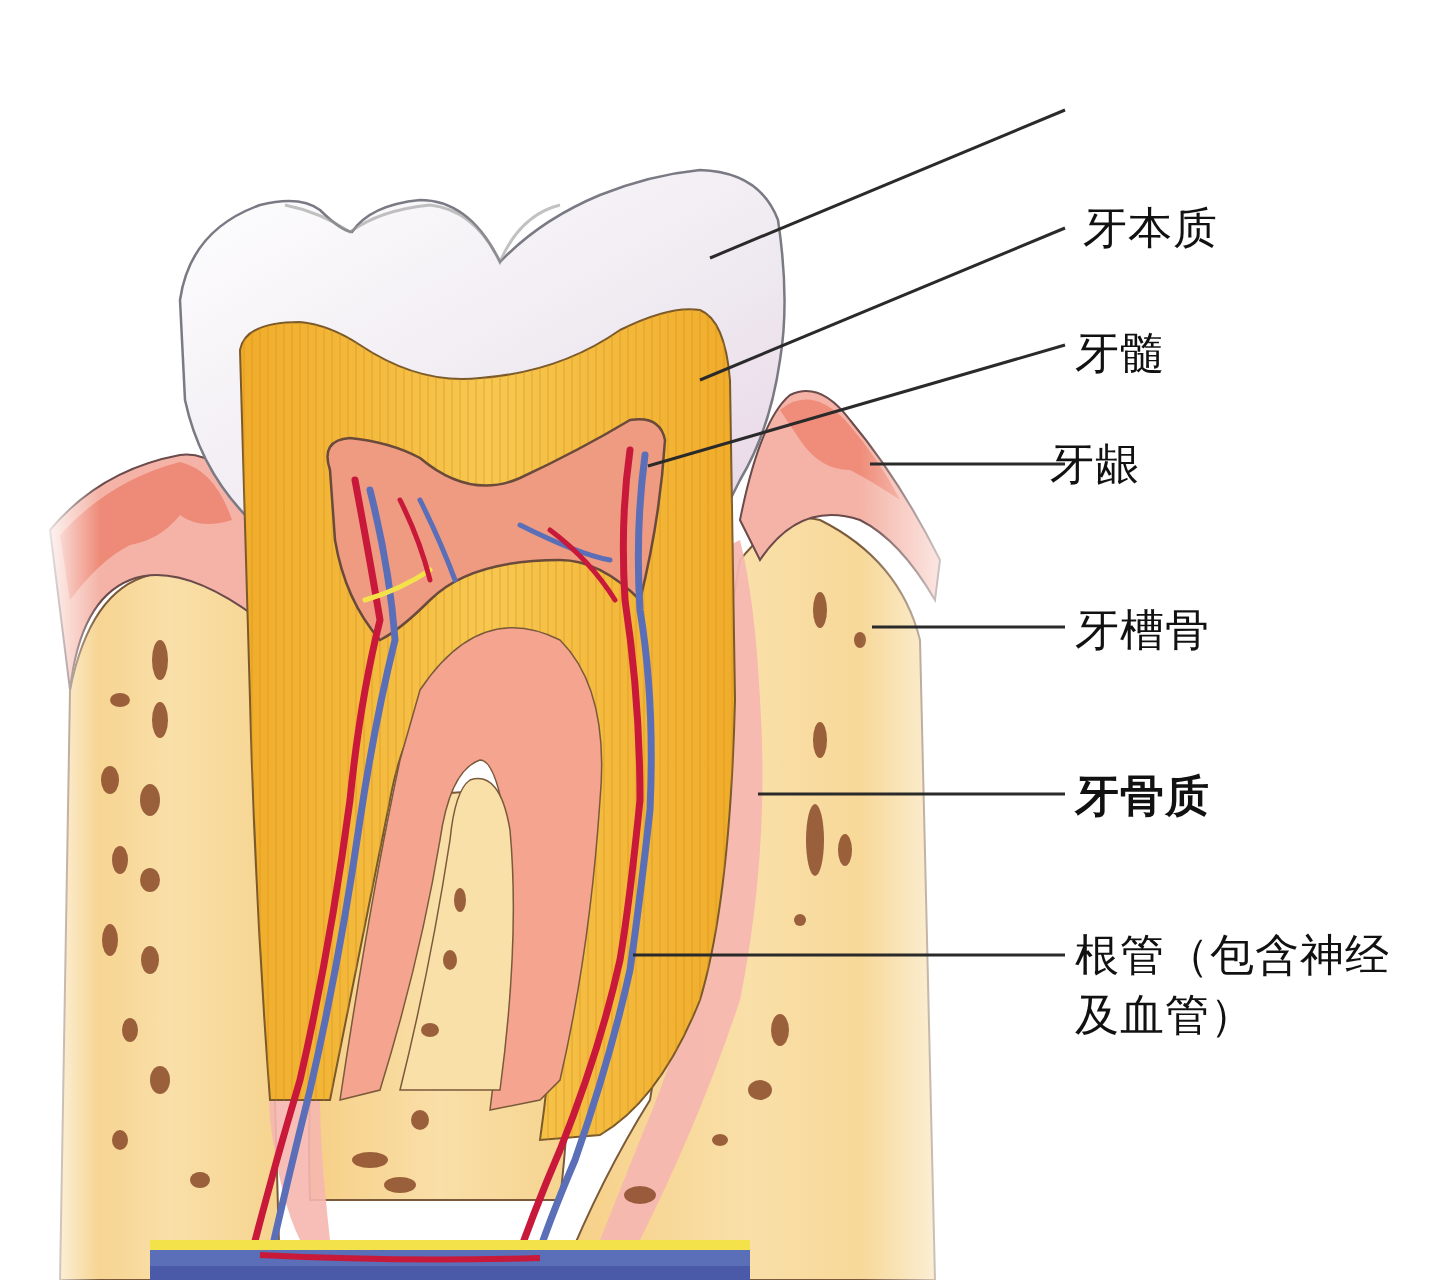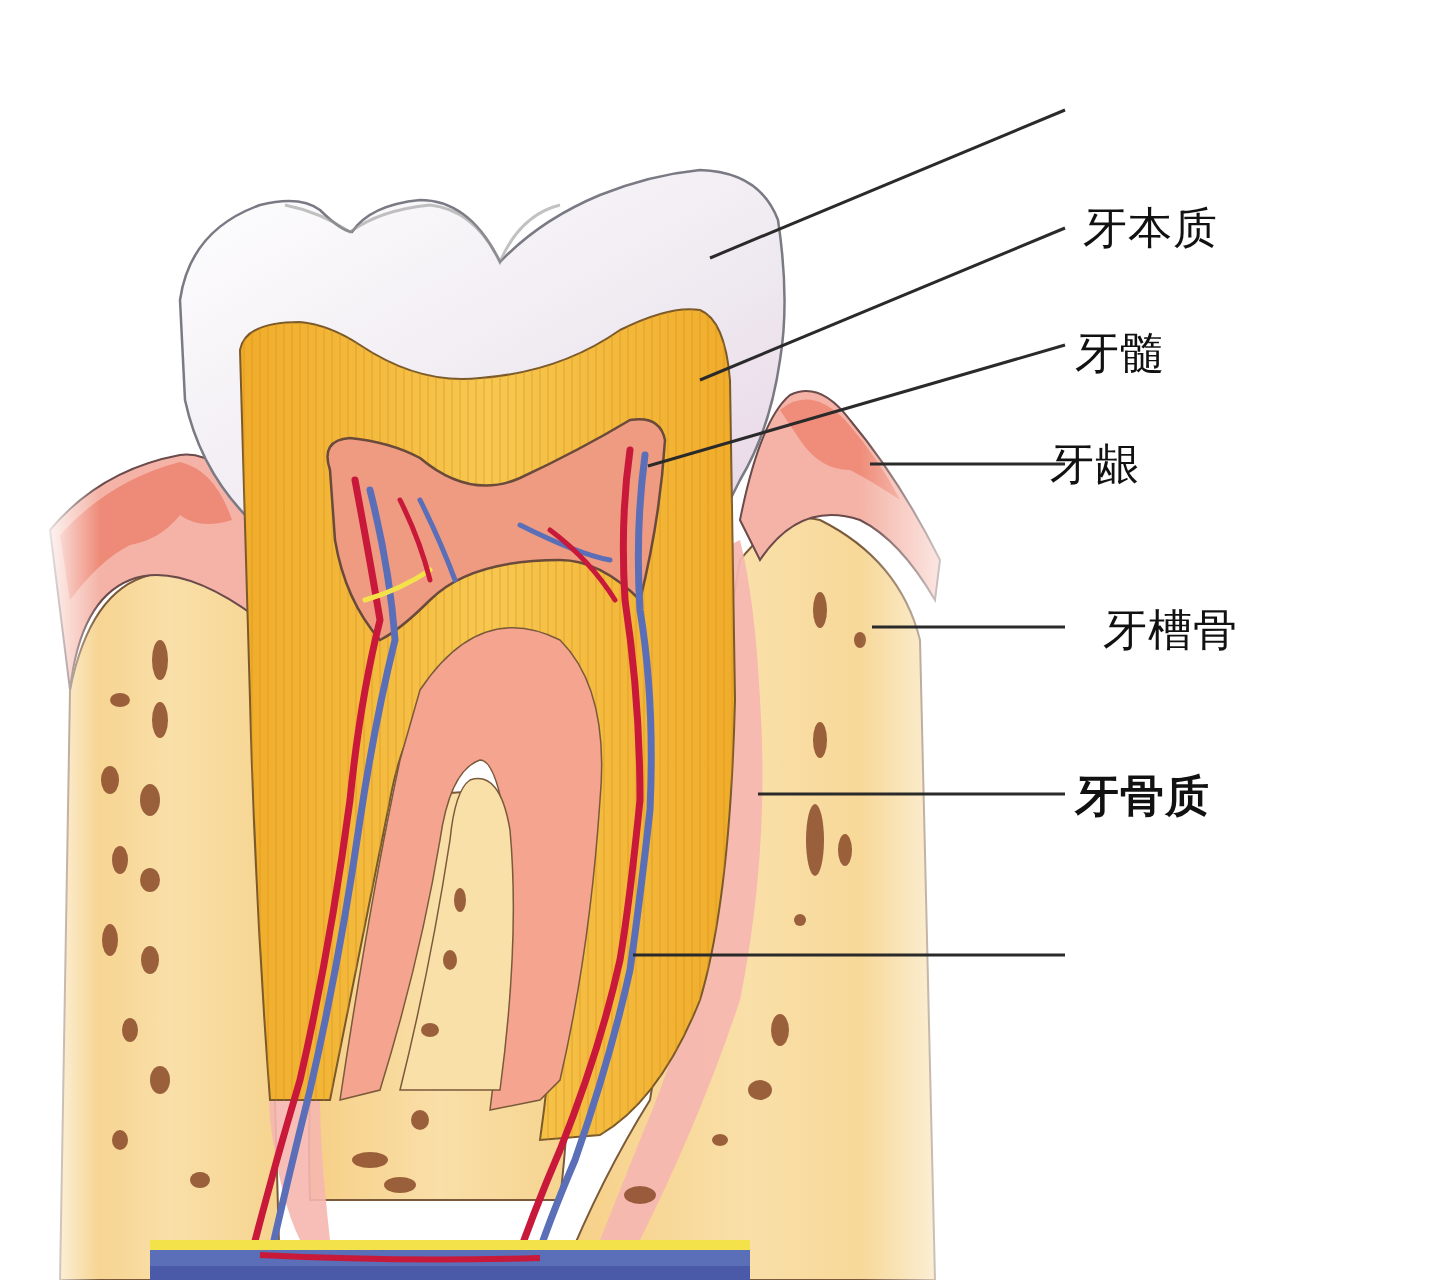--- a/index.html
+++ b/index.html
@@ -150,15 +150,16 @@
       <line x1="870" y1="464" x2="1065" y2="464"></line>
       <line x1="872" y1="627" x2="1065" y2="627"></line>
       <line x1="758" y1="794" x2="1065" y2="794"></line>
       <line x1="633" y1="955" x2="1065" y2="955"></line>
     </g>
   </svg>
 
   <div class="label" style="left:1075px; top:198px;margin-left:8px;">牙本质</div>
   <div class="label" style="left:1075px; top:323px;">牙髓</div>
   <div class="label" style="left:1050px; top:434px;">牙龈</div>
-  <div class="label" style="left:1075px; top:600px;margin-left:28px;">牙槽骨</div>
+  <div class="label" style="left:1075px; top:600px;">牙槽骨</div>
   <div class="label" style="left:1075px; top:766px;font-weight:bold;">牙骨质</div>
+  <div class="label multi" style="left:1075px; top:925px;">根管（包含神经及血管）</div>
 </div>
 
 </body></html>

